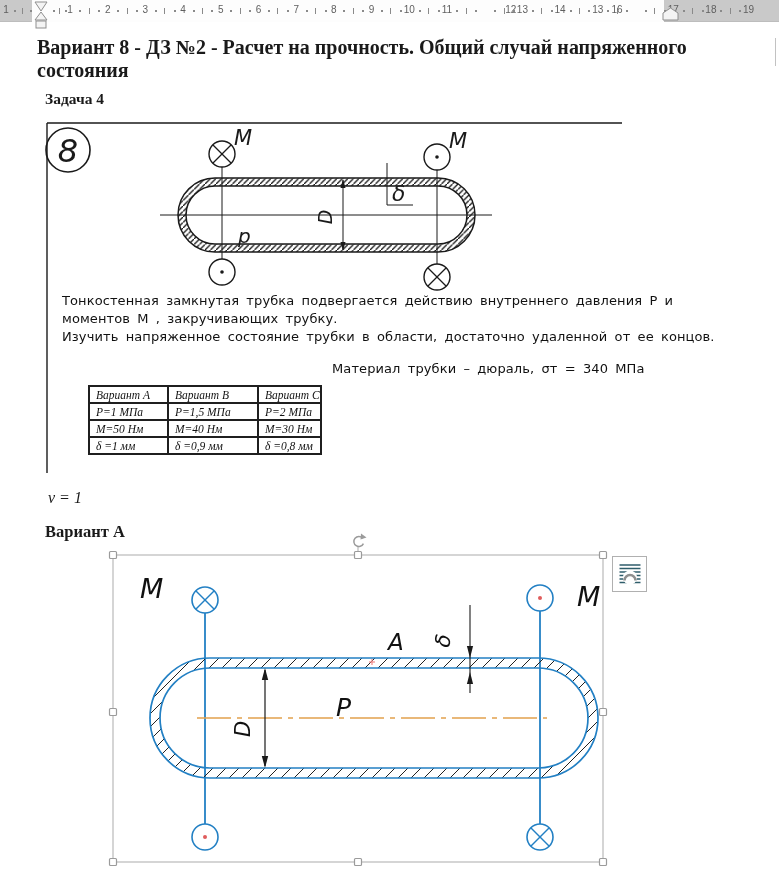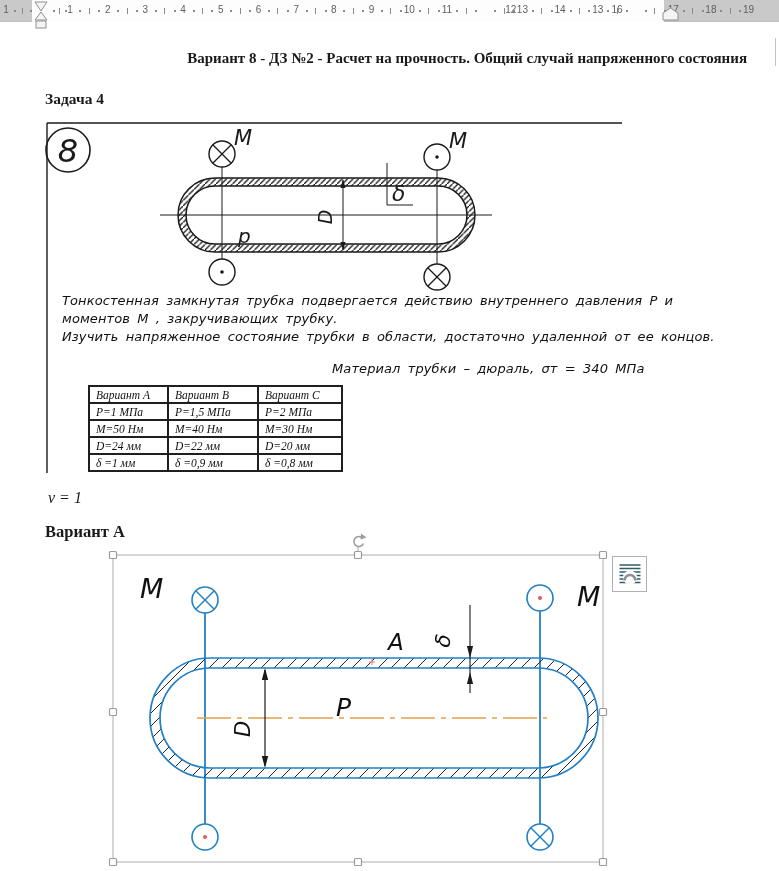--- a/index.html
+++ b/index.html
@@ -16,36 +16,36 @@
     font-family:"Liberation Serif",serif;color:var(--ink);overflow:hidden;
   }
   
   .ruler{position:absolute;left:0;top:0;width:779px;height:22px;background:#C9C9C9;border-bottom:1px solid #BDBDBD;}
   .ruler-active{position:absolute;left:32px;top:0;width:632px;height:22px;background:#FDFDFD;}
   .ruler-num{position:absolute;top:4px;transform:translateX(-50%);font-family:"Liberation Sans",sans-serif;font-size:10px;color:#5f5f5f;}
   .ruler-dot{position:absolute;top:10px;width:2px;height:2px;background:#8a8a8a;}
   .ruler-line{position:absolute;top:8px;width:1px;height:6px;background:#8a8a8a;}
   .indent-marker{position:absolute;z-index:3;}
   
-  .doc-title{position:absolute;left:37px;top:47px;width:710px;text-align:right;
-    font-weight:bold;font-size:15px;line-height:23px;}
+  .doc-title{position:absolute;left:37px;top:36px;width:710px;text-align:left;
+    font-weight:bold;font-size:20px;line-height:23px;}
   .task-heading{position:absolute;left:45px;top:90px;font-weight:bold;font-size:15.5px;}
-  .hand{font-family:"DejaVu Sans",sans-serif;font-style:italic;font-size:13px;color:#111;
+  .hand{font-family:"DejaVu Sans",sans-serif;font-size:13px;color:#111;
     letter-spacing:0.1px;word-spacing:3px;white-space:nowrap;}
   .p-line1{position:absolute;left:62px;top:293px;}
   .p-line2{position:absolute;left:62px;top:311px;}
   .p-line3{position:absolute;left:62px;top:329px;}
   .material-note{position:absolute;left:332px;top:361px;}
   .nu-value{position:absolute;left:48px;top:489px;font-style:italic;font-size:16px;}
   .variant-heading{position:absolute;left:45px;top:522px;font-weight:bold;font-size:16.5px;}
   
   .vtable{position:absolute;left:88px;top:385px;border-collapse:collapse;}
   .vtable td{border:2px solid #1f1f1f;font-family:"Liberation Serif",serif;font-style:italic;
     font-size:11.5px;padding:0 0 0 6px;height:17px;color:#111;white-space:nowrap;}
-  .vtable td.c1{width:79px;} .vtable td.c2{width:90px;} .vtable td.c3{width:84px;}
+  .vtable td.c1{width:79px;} .vtable td.c2{width:90px;} .vtable td.c3{width:63px;}
   
   .fig{position:absolute;}
   .f1-stroke{stroke:var(--ink);fill:none;}
   .f1-text{font-family:"DejaVu Sans",sans-serif;font-style:italic;fill:var(--ink);}
   .blueS{stroke:var(--fig-blue);fill:none;}
   .orangeL{stroke:var(--fig-orange);}
   .redF{fill:var(--fig-red);}
   .blkS{stroke:var(--ink);fill:none;}
   .blkF{fill:var(--ink);}
   .selS{stroke:var(--sel-gray);fill:none;}
@@ -230,25 +230,20 @@
         <td class="c1">P=1  МПа</td>
         <td class="c2">P=1,5  МПа</td>
         <td class="c3">P=2  МПа</td>
       </tr>
       <tr>
         <td class="c1">M=50  Нм</td>
         <td class="c2">M=40  Нм</td>
         <td class="c3">M=30  Нм</td>
       </tr>
       <tr>
-        <td class="c1">D=24  мм</td>
-        <td class="c2">D=22  мм</td>
-        <td class="c3">D=20  мм</td>
-      </tr>
-      <tr>
         <td class="c1">δ =1  мм</td>
         <td class="c2">δ =0,9  мм</td>
         <td class="c3">δ =0,8  мм</td>
       </tr>
     </tbody>
   </table>
 
 <div class="nu-value">ν = 1</div>
 <div class="variant-heading">Вариант А</div>
 

